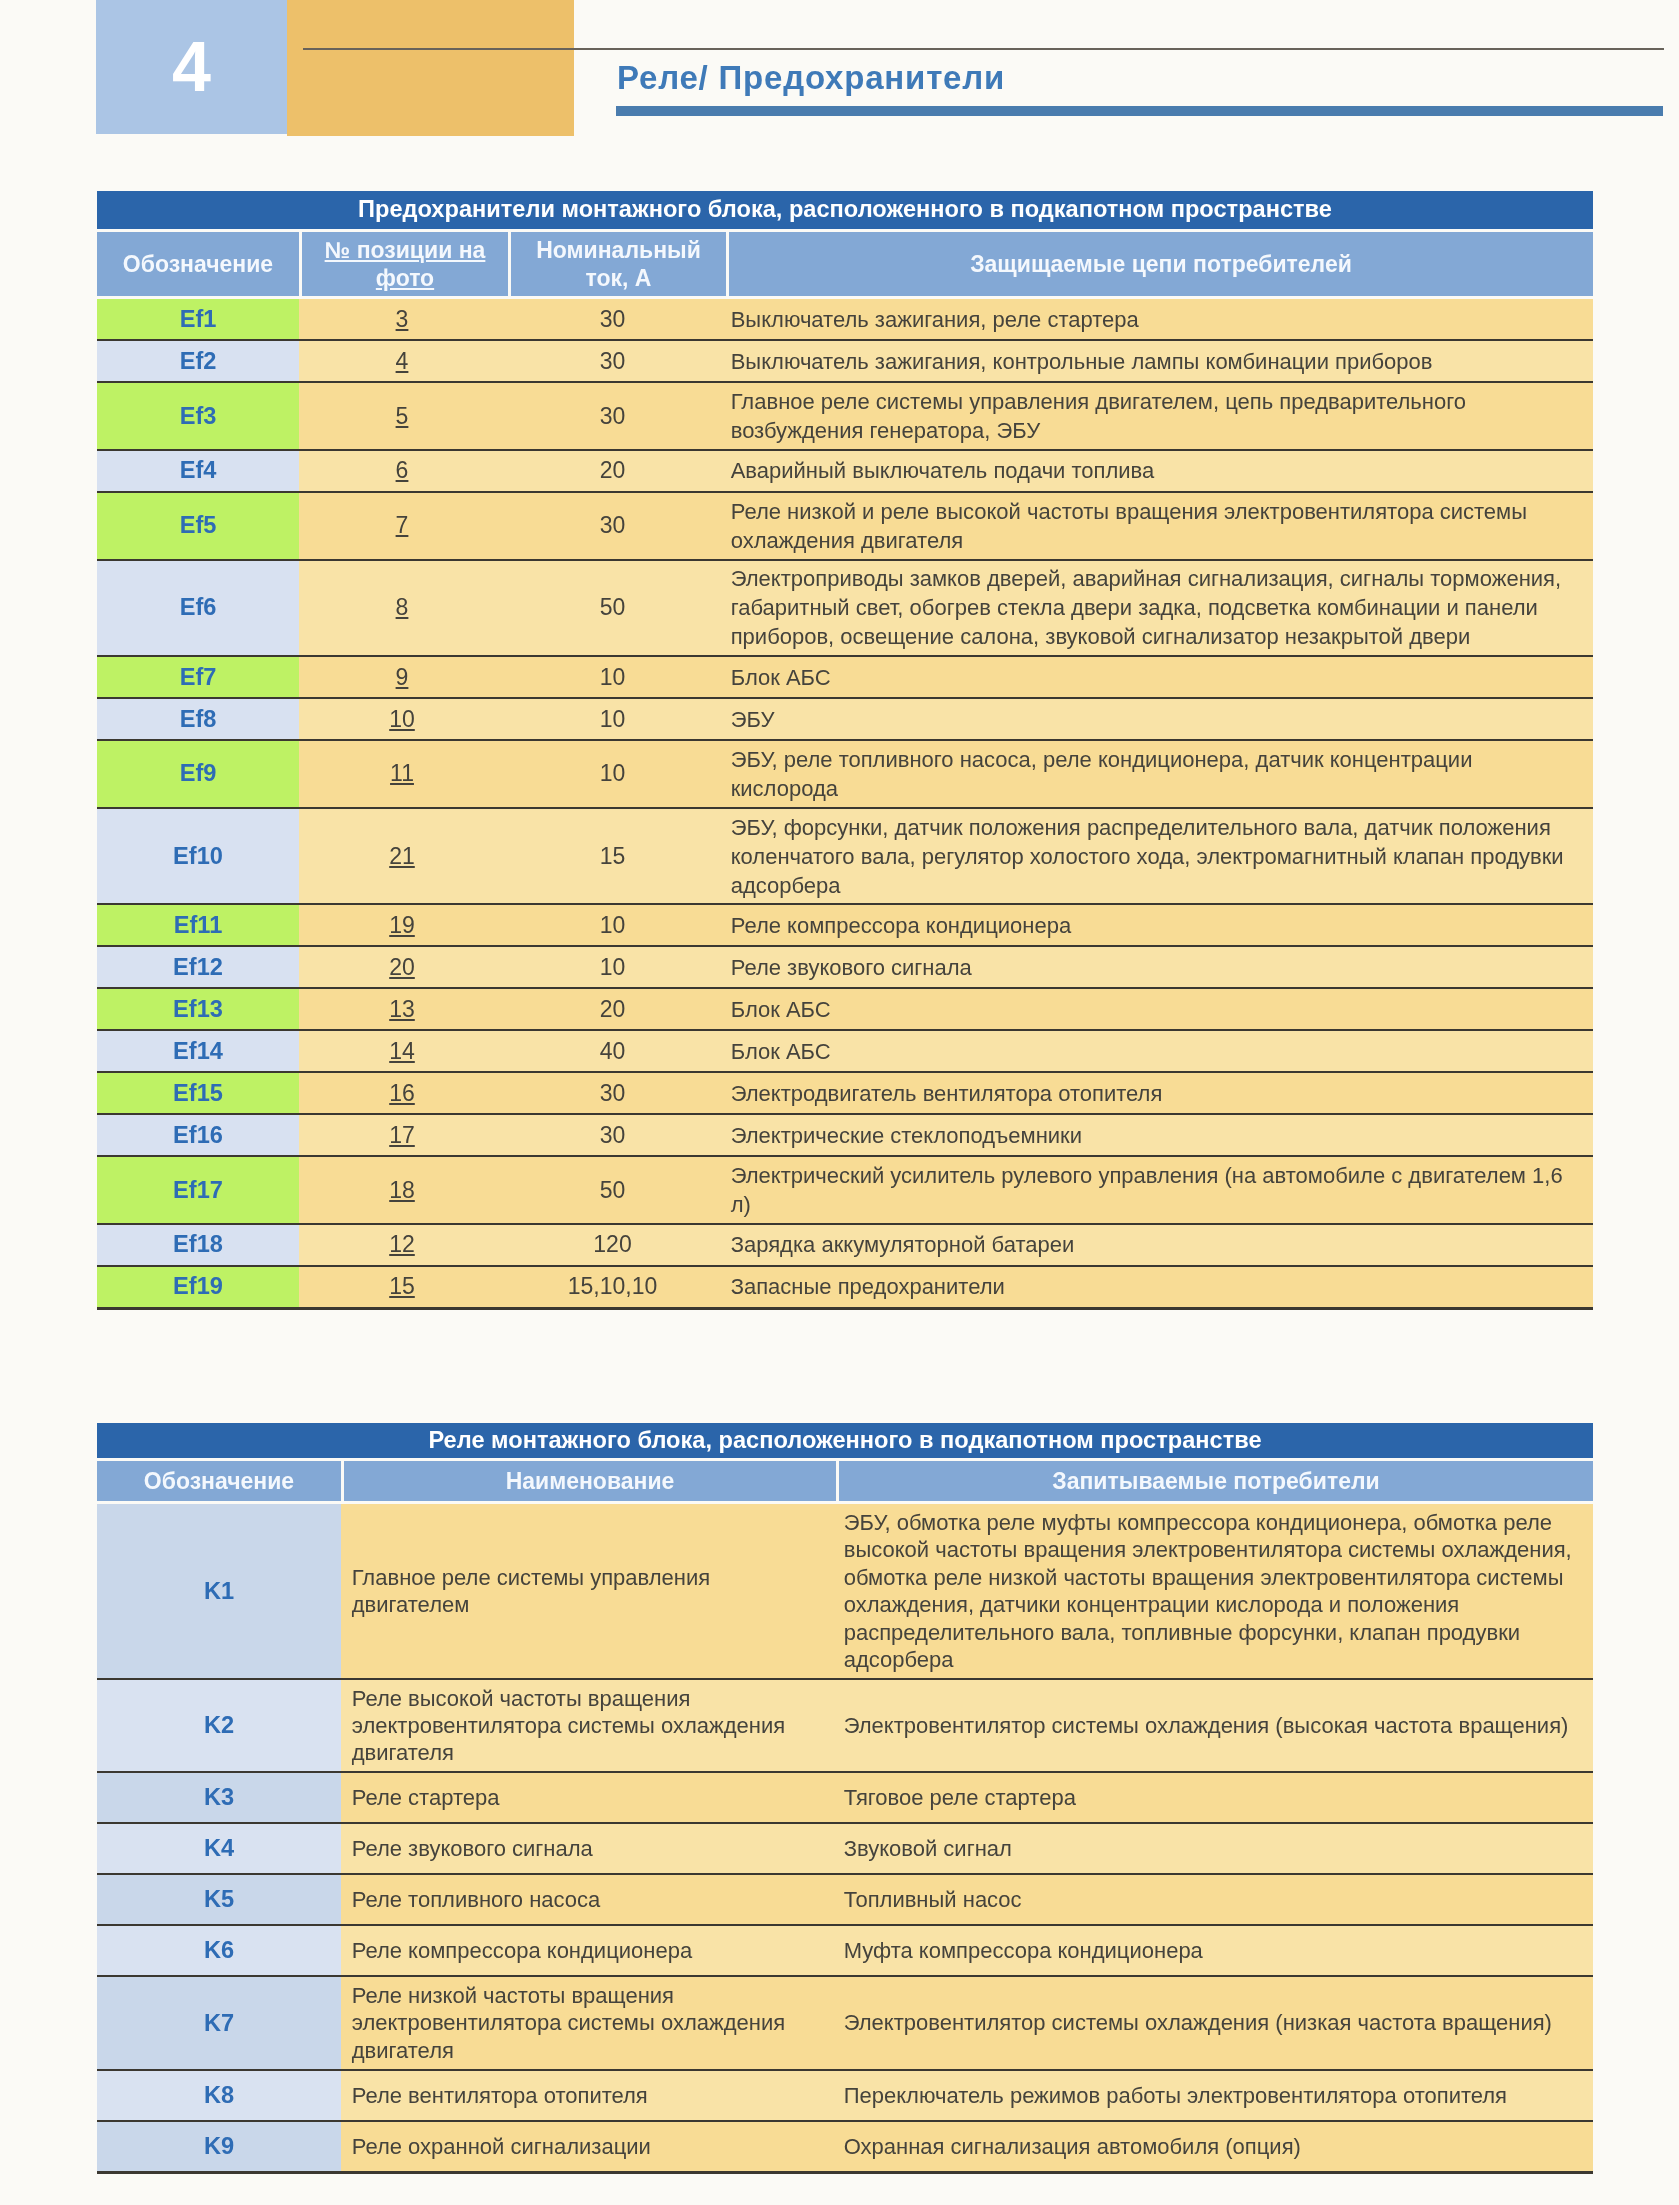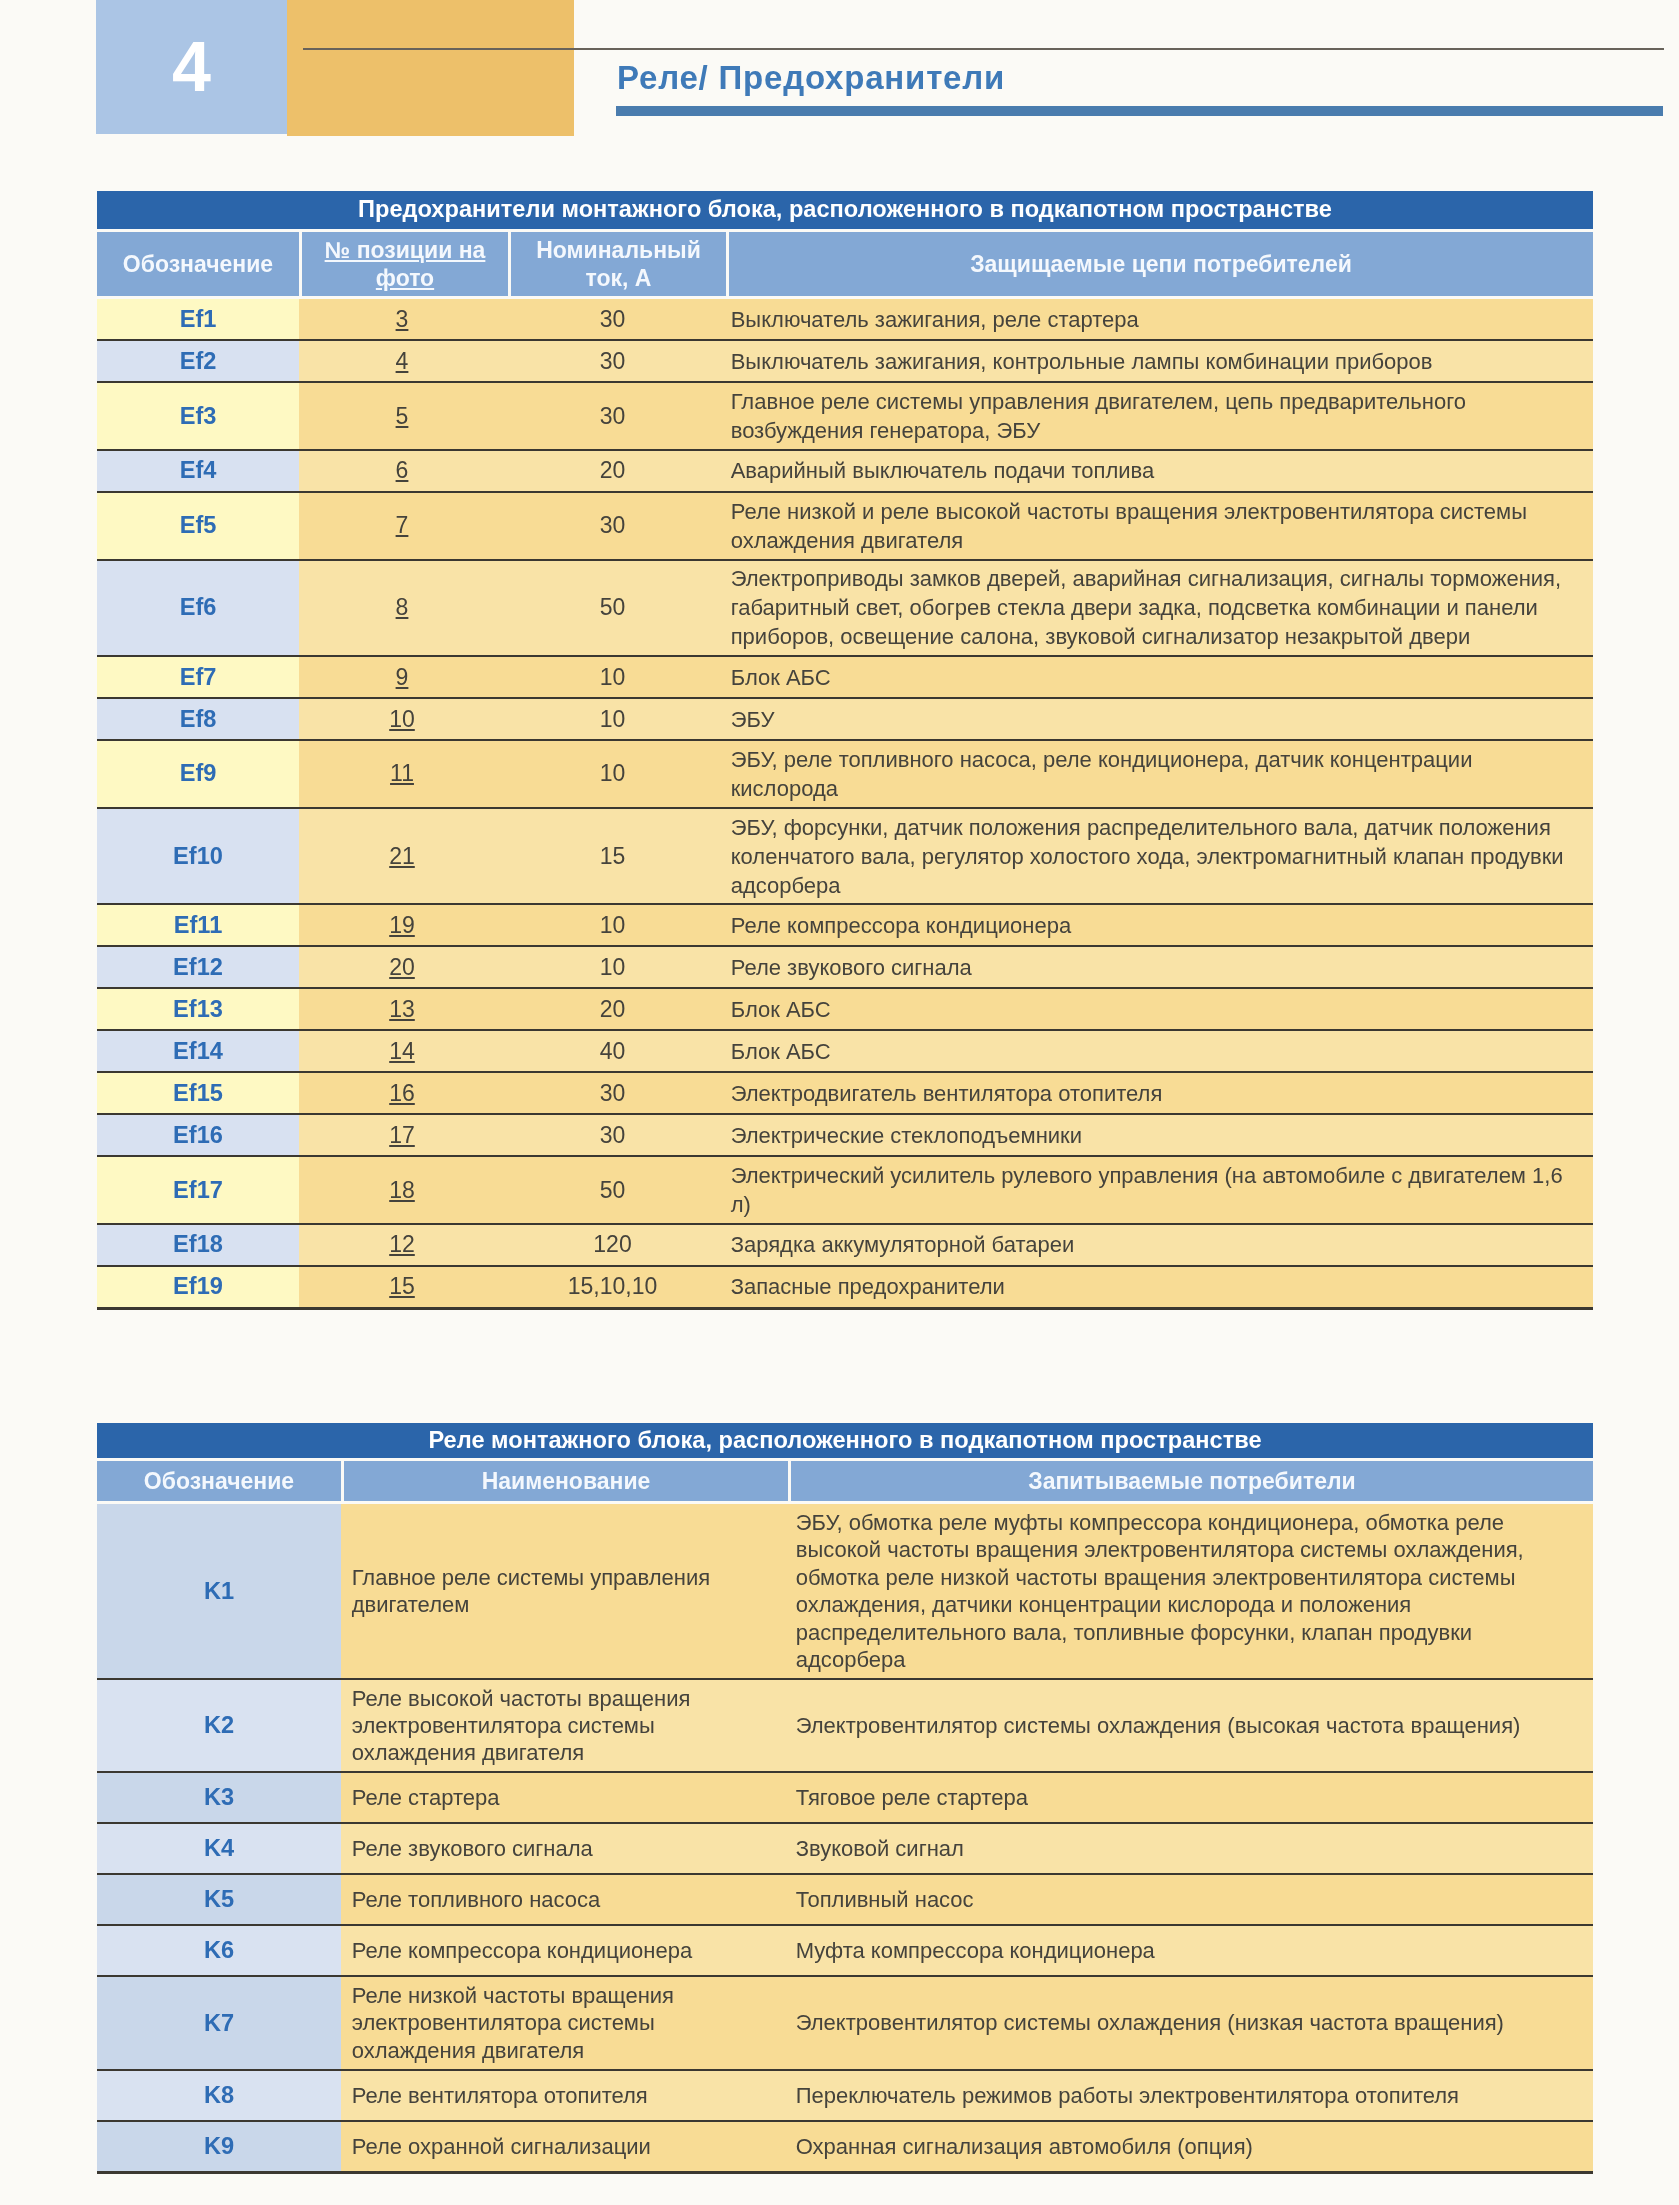--- a/index.html
+++ b/index.html
@@ -35,31 +35,31 @@
 
   
   .fuse{top:191px;}
   .fuse .w1{width:202px;}
   .fuse .w2{width:206px;text-decoration:underline;}
   .fuse .w3{width:215px;}
   .fuse .w4{width:877px;flex:1;}
   .fuse .thead{height:64px;}
   .fuse .c{min-height:40px;padding:3.8px 0;}
   .fuse .c.txt{padding:3.8px 13.7px 3.8px 10.7px;}
-  .fuse .c.w1{background:#fef9c3;}
+  .fuse .c.w1{background:#bef264;}
   .fuse .c.w2,.fuse .c.w3,.fuse .c.w4{background:#f8dc95;}
   .fuse .row:nth-child(even) .c.w1{background:#d8e1f1;}
   .fuse .row:nth-child(even) .c.w2,
   .fuse .row:nth-child(even) .c.w3,
   .fuse .row:nth-child(even) .c.w4{background:#f9e3a7;}
 
   
   .relay{top:1423px;}
   .relay .w1{width:244px;}
-  .relay .w2{width:444px;}
+  .relay .w2{width:492px;}
   .relay .w3{width:808px;flex:1;}
   .relay .tbar{padding:3.8px 0 4.6px 0;}
   .relay .thead{height:40px;}
   .relay .thead .hc{padding:1.5px 3px;}
   .relay .c{min-height:49px;padding:4.6px 0;}
   .relay .c.txt{padding:4.6px 12.2px 4.6px 10.7px;font-size:22px;line-height:27.4px;}
   .relay .c.w1{background:#c9d7ea;}
   .relay .c.w2,.relay .c.w3{background:#f8dc95;}
   .relay .row:nth-child(even) .c.w1{background:#d9e2f1;}
   .relay .row:nth-child(even) .c.w2,

